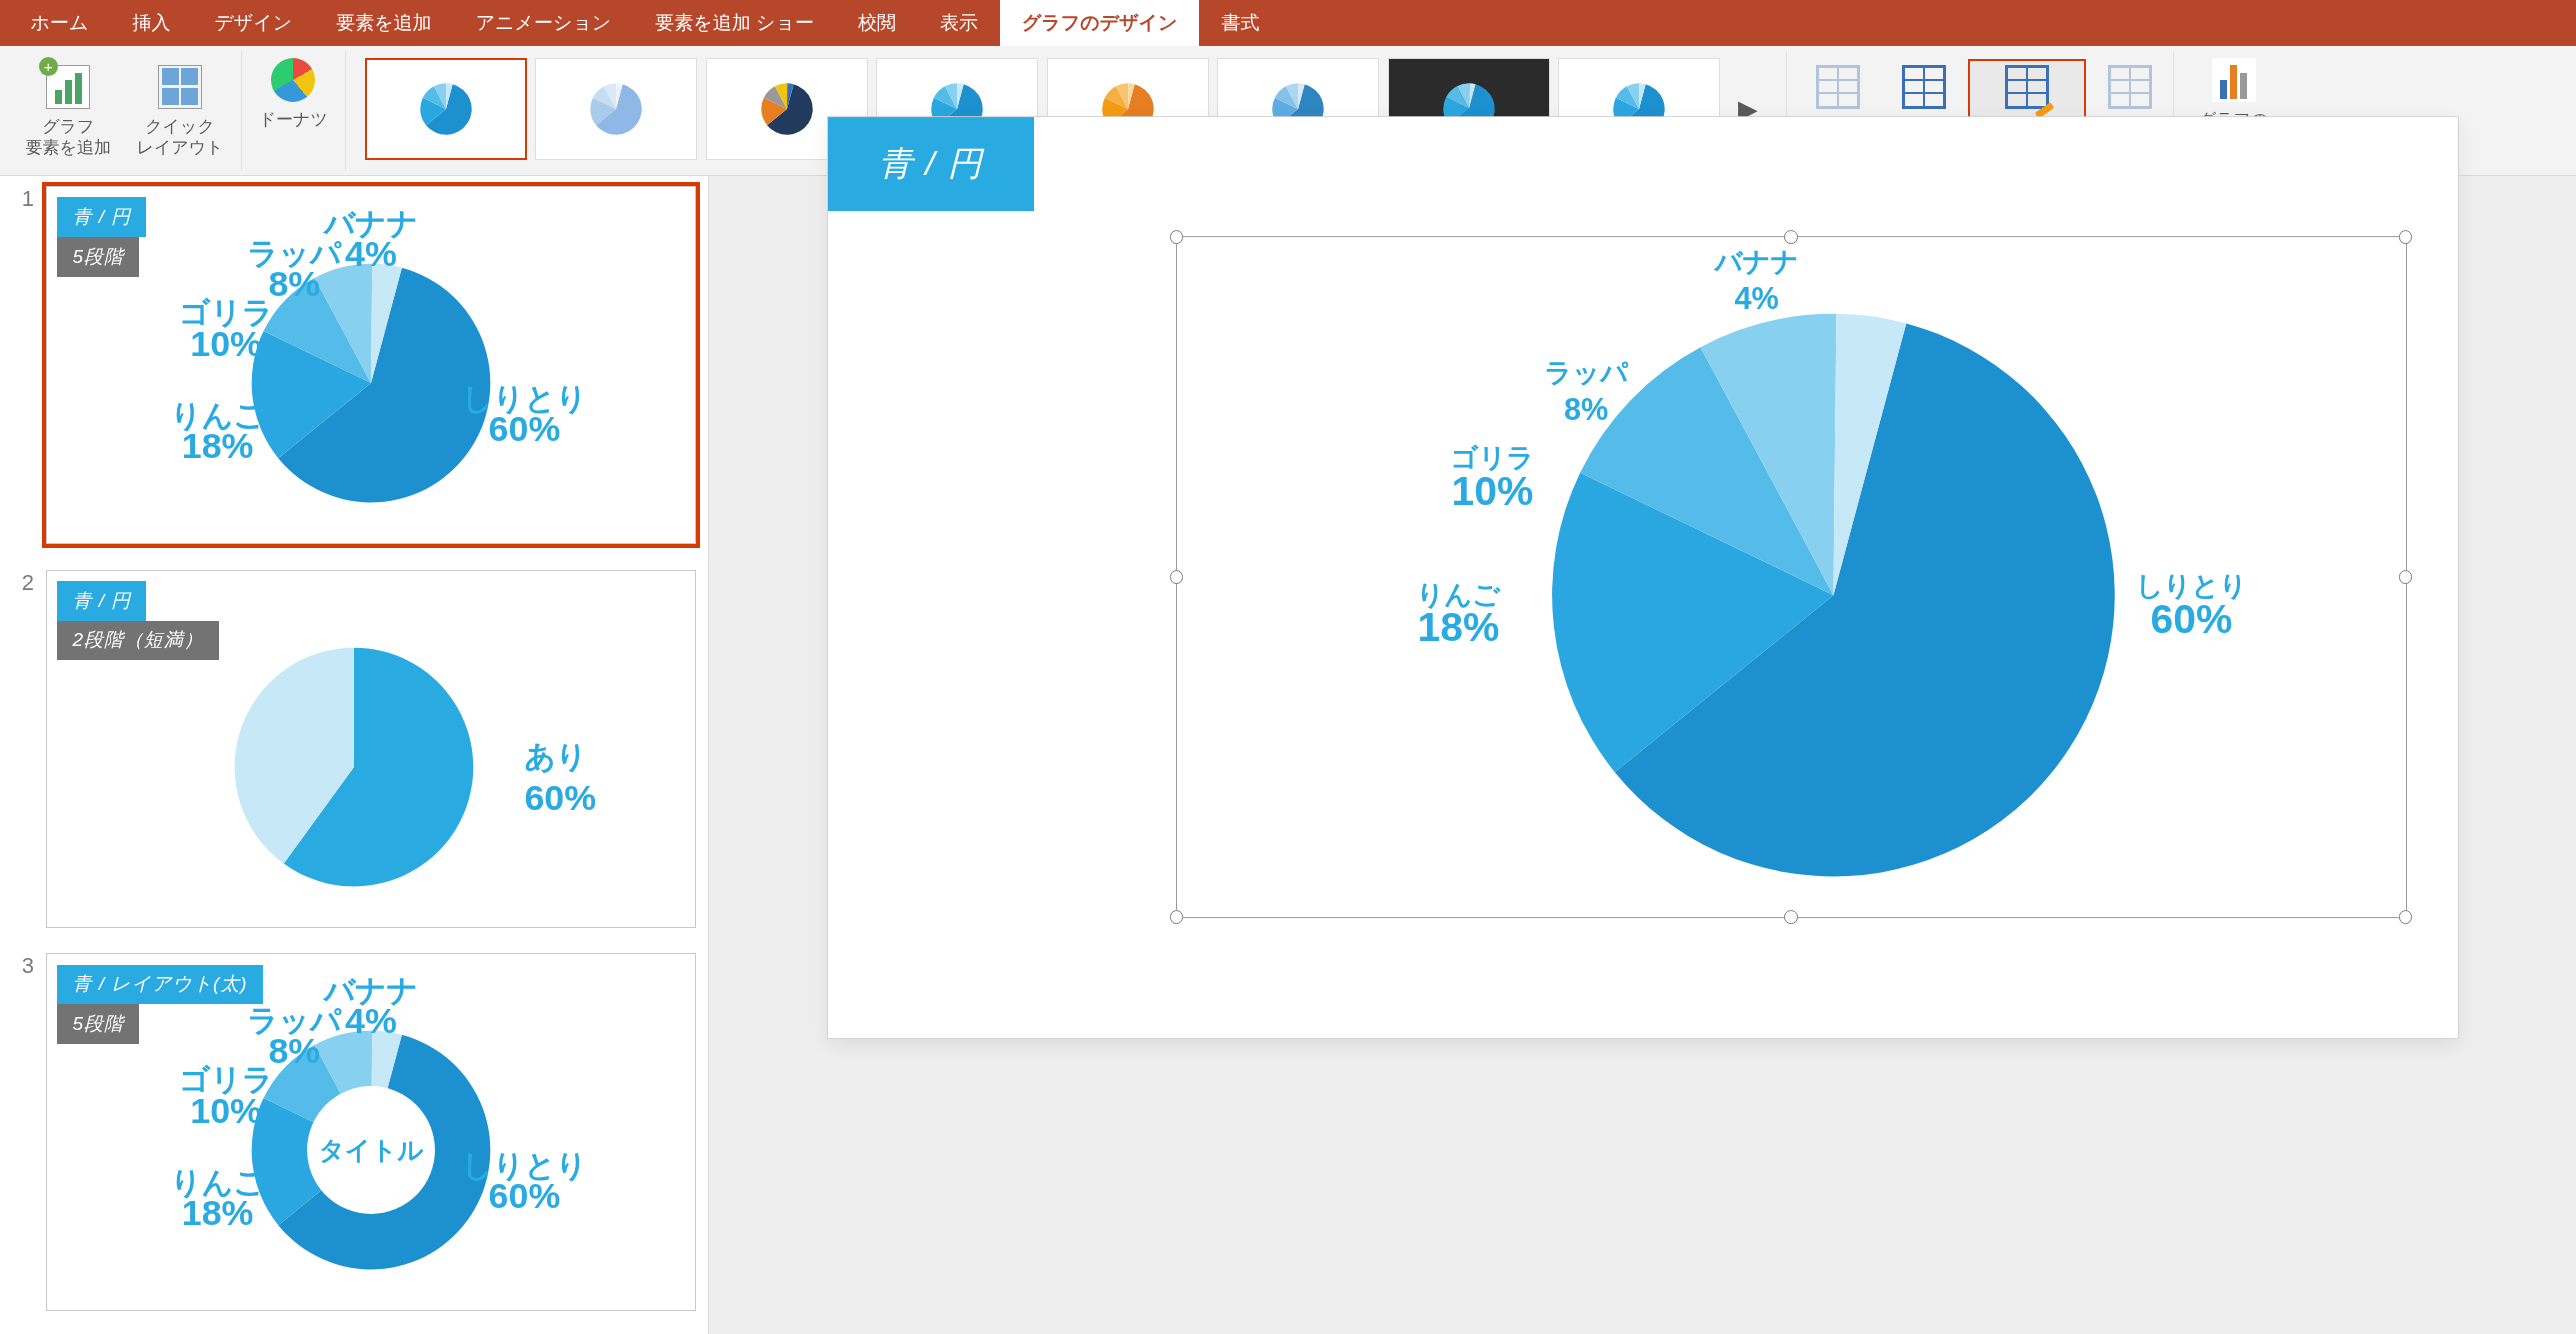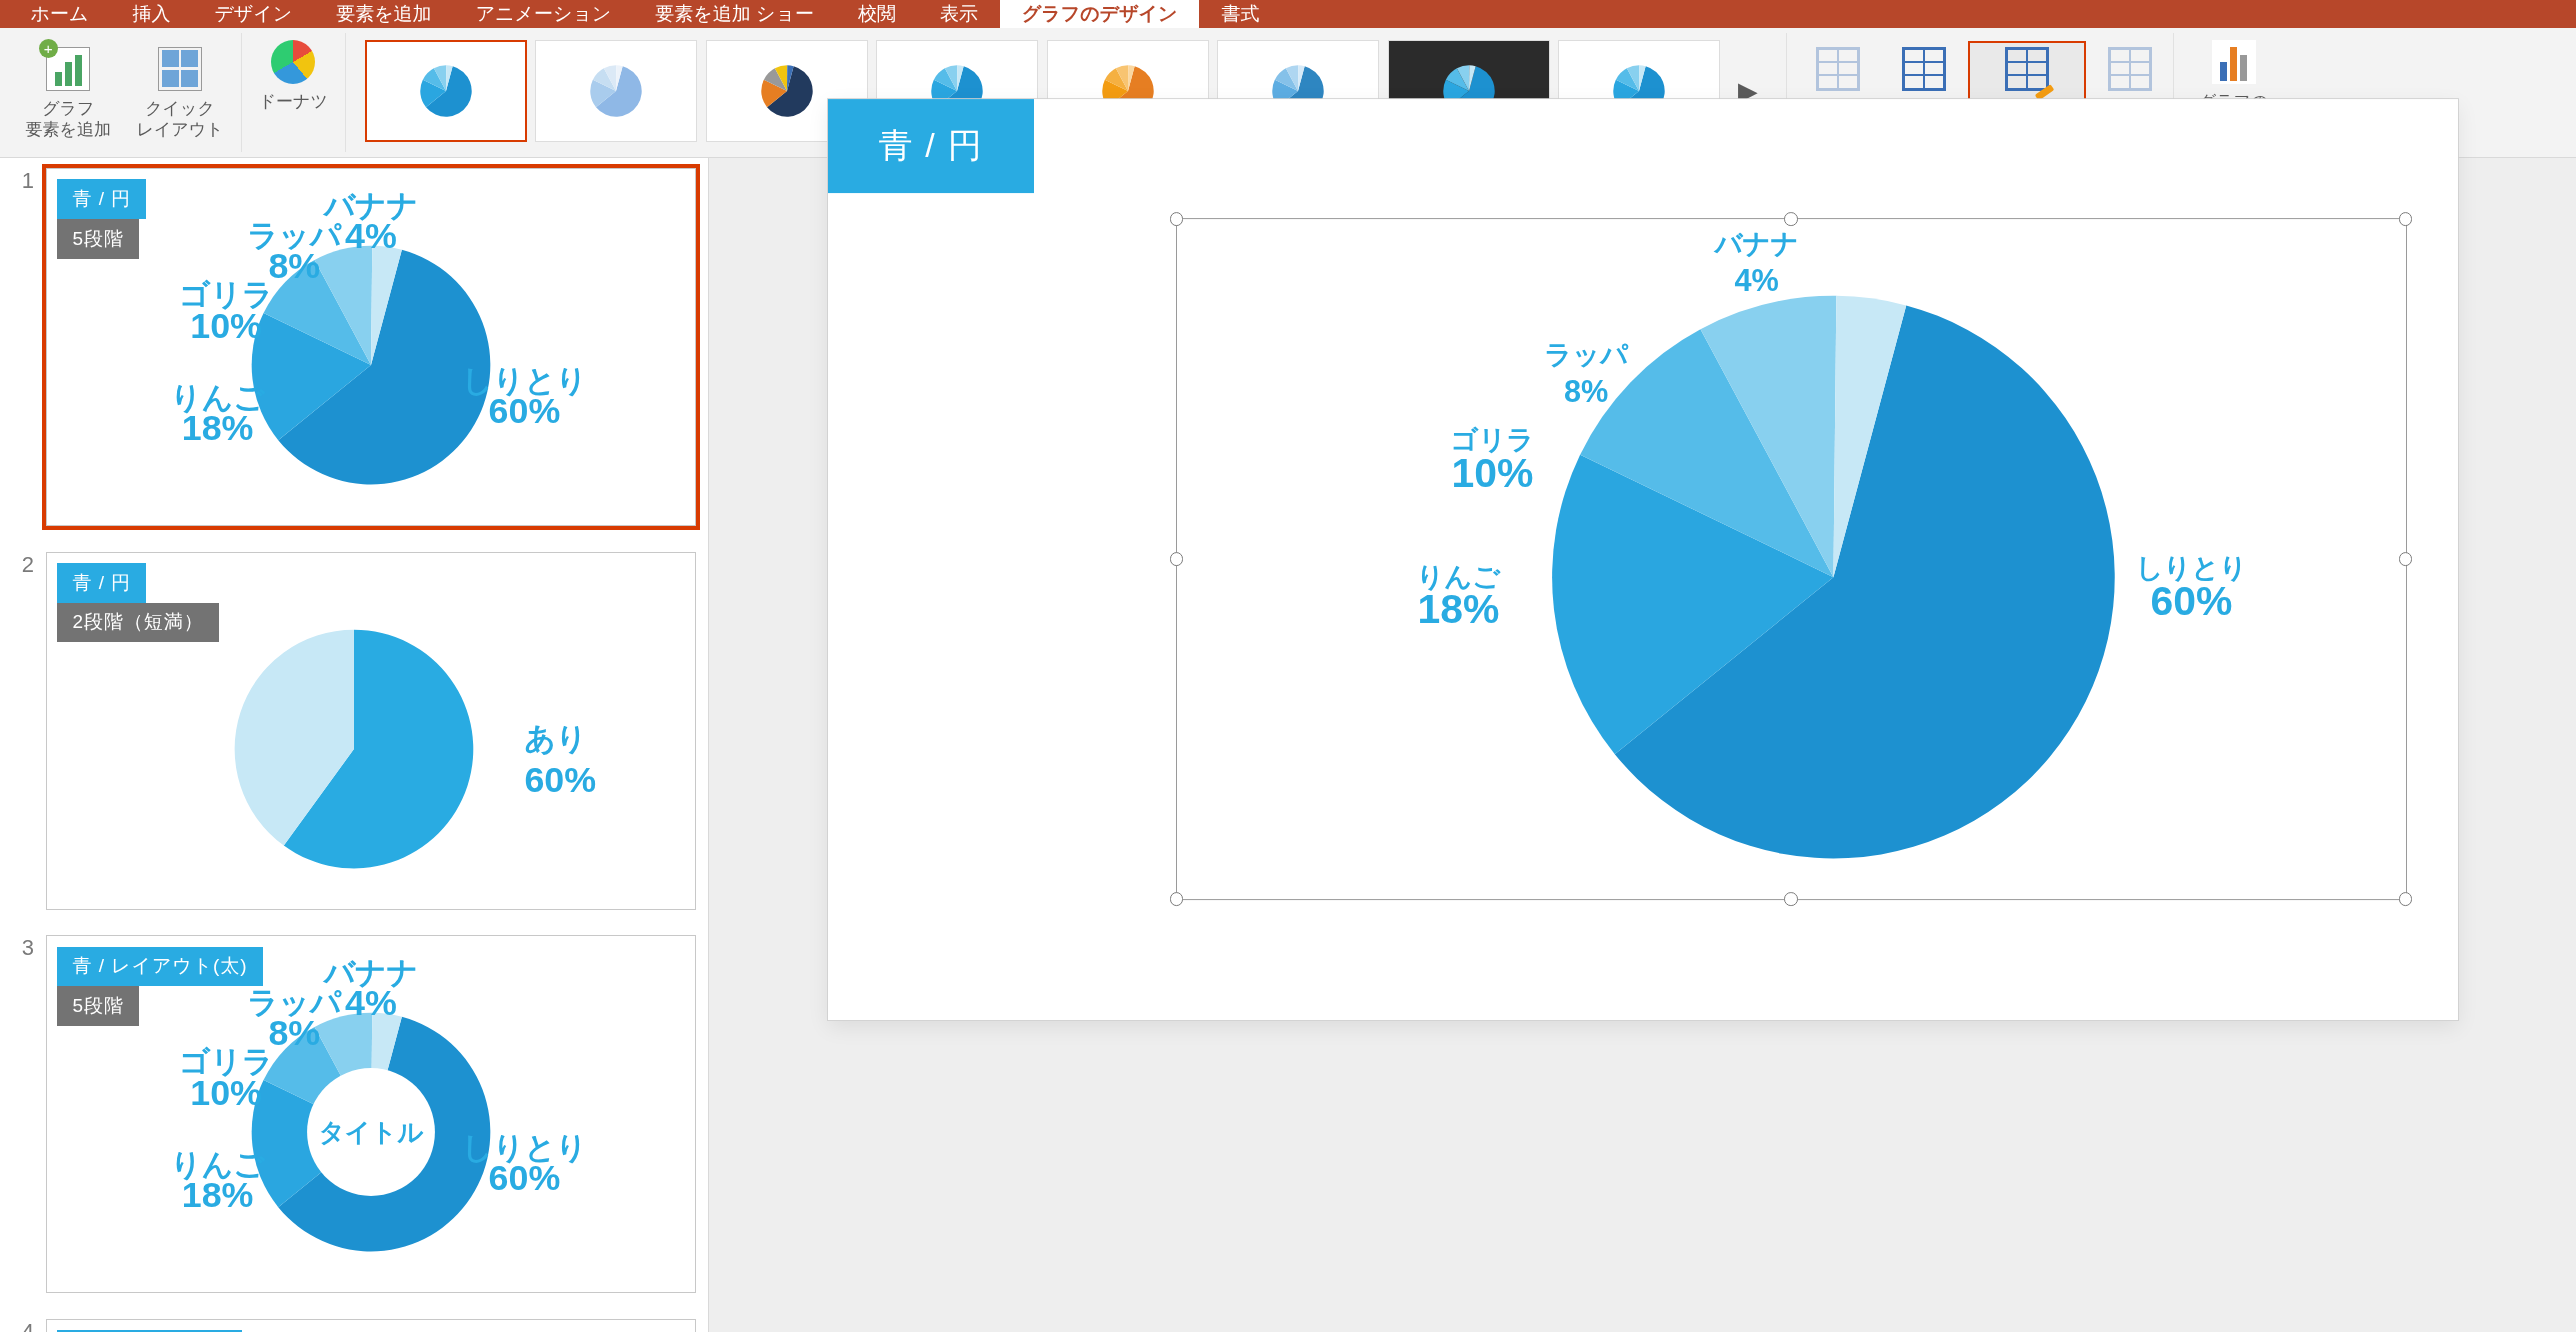--- a/index.html
+++ b/index.html
@@ -1,19 +1,19 @@
 <!DOCTYPE html>
 <html style="font-size:13.6px"><head>
 <meta charset="utf-8">
 <style>
 * { margin:0; padding:0; box-sizing:border-box; font-family:"Meiryo","Yu Gothic",sans-serif; }
 body { background:#fff; overflow:hidden; width:2576px; height:1335px; }
 
 
-.tabbar { height:28px; background:#b7472a; display:flex; align-items:stretch; padding-left:8.5px; color:#fff; font-size:19px; }
+.tabbar { height:46px; background:#b7472a; display:flex; align-items:stretch; padding-left:8.5px; color:#fff; font-size:19px; }
 .tabbar .tab { padding:5.1px 22px; cursor:pointer; display:flex; align-items:center; }
 .tabbar .tab.active { background:#fff; color:#b7472a; font-weight:bold; }
 
 
 .ribbon { height:130px; background:#f3f3f3; border-bottom:1.7px solid #d9d9d9; display:flex; align-items:stretch; padding:5.1px 8.5px; font-size:17px; color:#5a5a5a; }
 .rib-group { display:flex; flex-direction:column; align-items:center; justify-content:flex-start; padding:3.4px 12px; border-right:1.7px solid #e1e1e1; }
 .rib-group:last-child { border-right:none; }
 .rib-btn { display:flex; flex-direction:column; align-items:center; justify-content:center; text-align:center; line-height:1.25; cursor:pointer; padding:1.7px 5.1px; }
 .rib-btn.highlight { outline:2.6px solid #d83b01; background:#e9e9e9; }
 .rib-btn .ico { width:48px; height:48px; margin-bottom:5.1px; display:flex; align-items:center; justify-content:center; }
@@ -30,21 +30,21 @@
 
 .workspace { display:flex; height:calc(1335px - 31px - 130px); }
 .thumbs { width:709px; border-right:1.7px solid #d9d9d9; overflow-y:auto; background:#fff; padding:5.1px 0 20.5px 0; }
 .canvas-area { flex:1; background:#eeeeee; position:relative; }
 
 
 .slide-row { display:flex; align-items:flex-start; padding:5.1px 12px 20.5px 12px; }
 .slide-num { width:34px; text-align:right; padding-right:12px; font-size:22px; color:#7a7a7a; }
 .slide-card { flex:1; height:358px; background:#fff; border:0.9px solid #c8c8c8; position:relative; }
 .slide-card.sel { outline:4.3px solid #d83b01; }
-.badge-stack { position:absolute; top:10.2px; left:10.2px; }
+.badge-stack { position:absolute; top:10.2px; left:10.2px;font-style:italic; }
 .badge { padding:6.8px 15.3px; color:#fff; font-size:19px; letter-spacing:.05em; display:inline-block; }
 .badge.blue { background:#29abe2; }
 .badge.gray { background:#737373; }
 
 
 .slide-canvas { position:absolute; inset:0; margin:auto; width:1630px; height:921px; top:50%; left:50%; transform:translate(-50%,-52%); background:#fff; box-shadow:0 0 0 0.9px #d0d0d0, 0 6.8px 20.5px rgba(0,0,0,.08); }
 .sc .badge-stack { top:0; left:0; }
 .sc .badge { padding:24px 51px; font-size:34px; }
 
 

